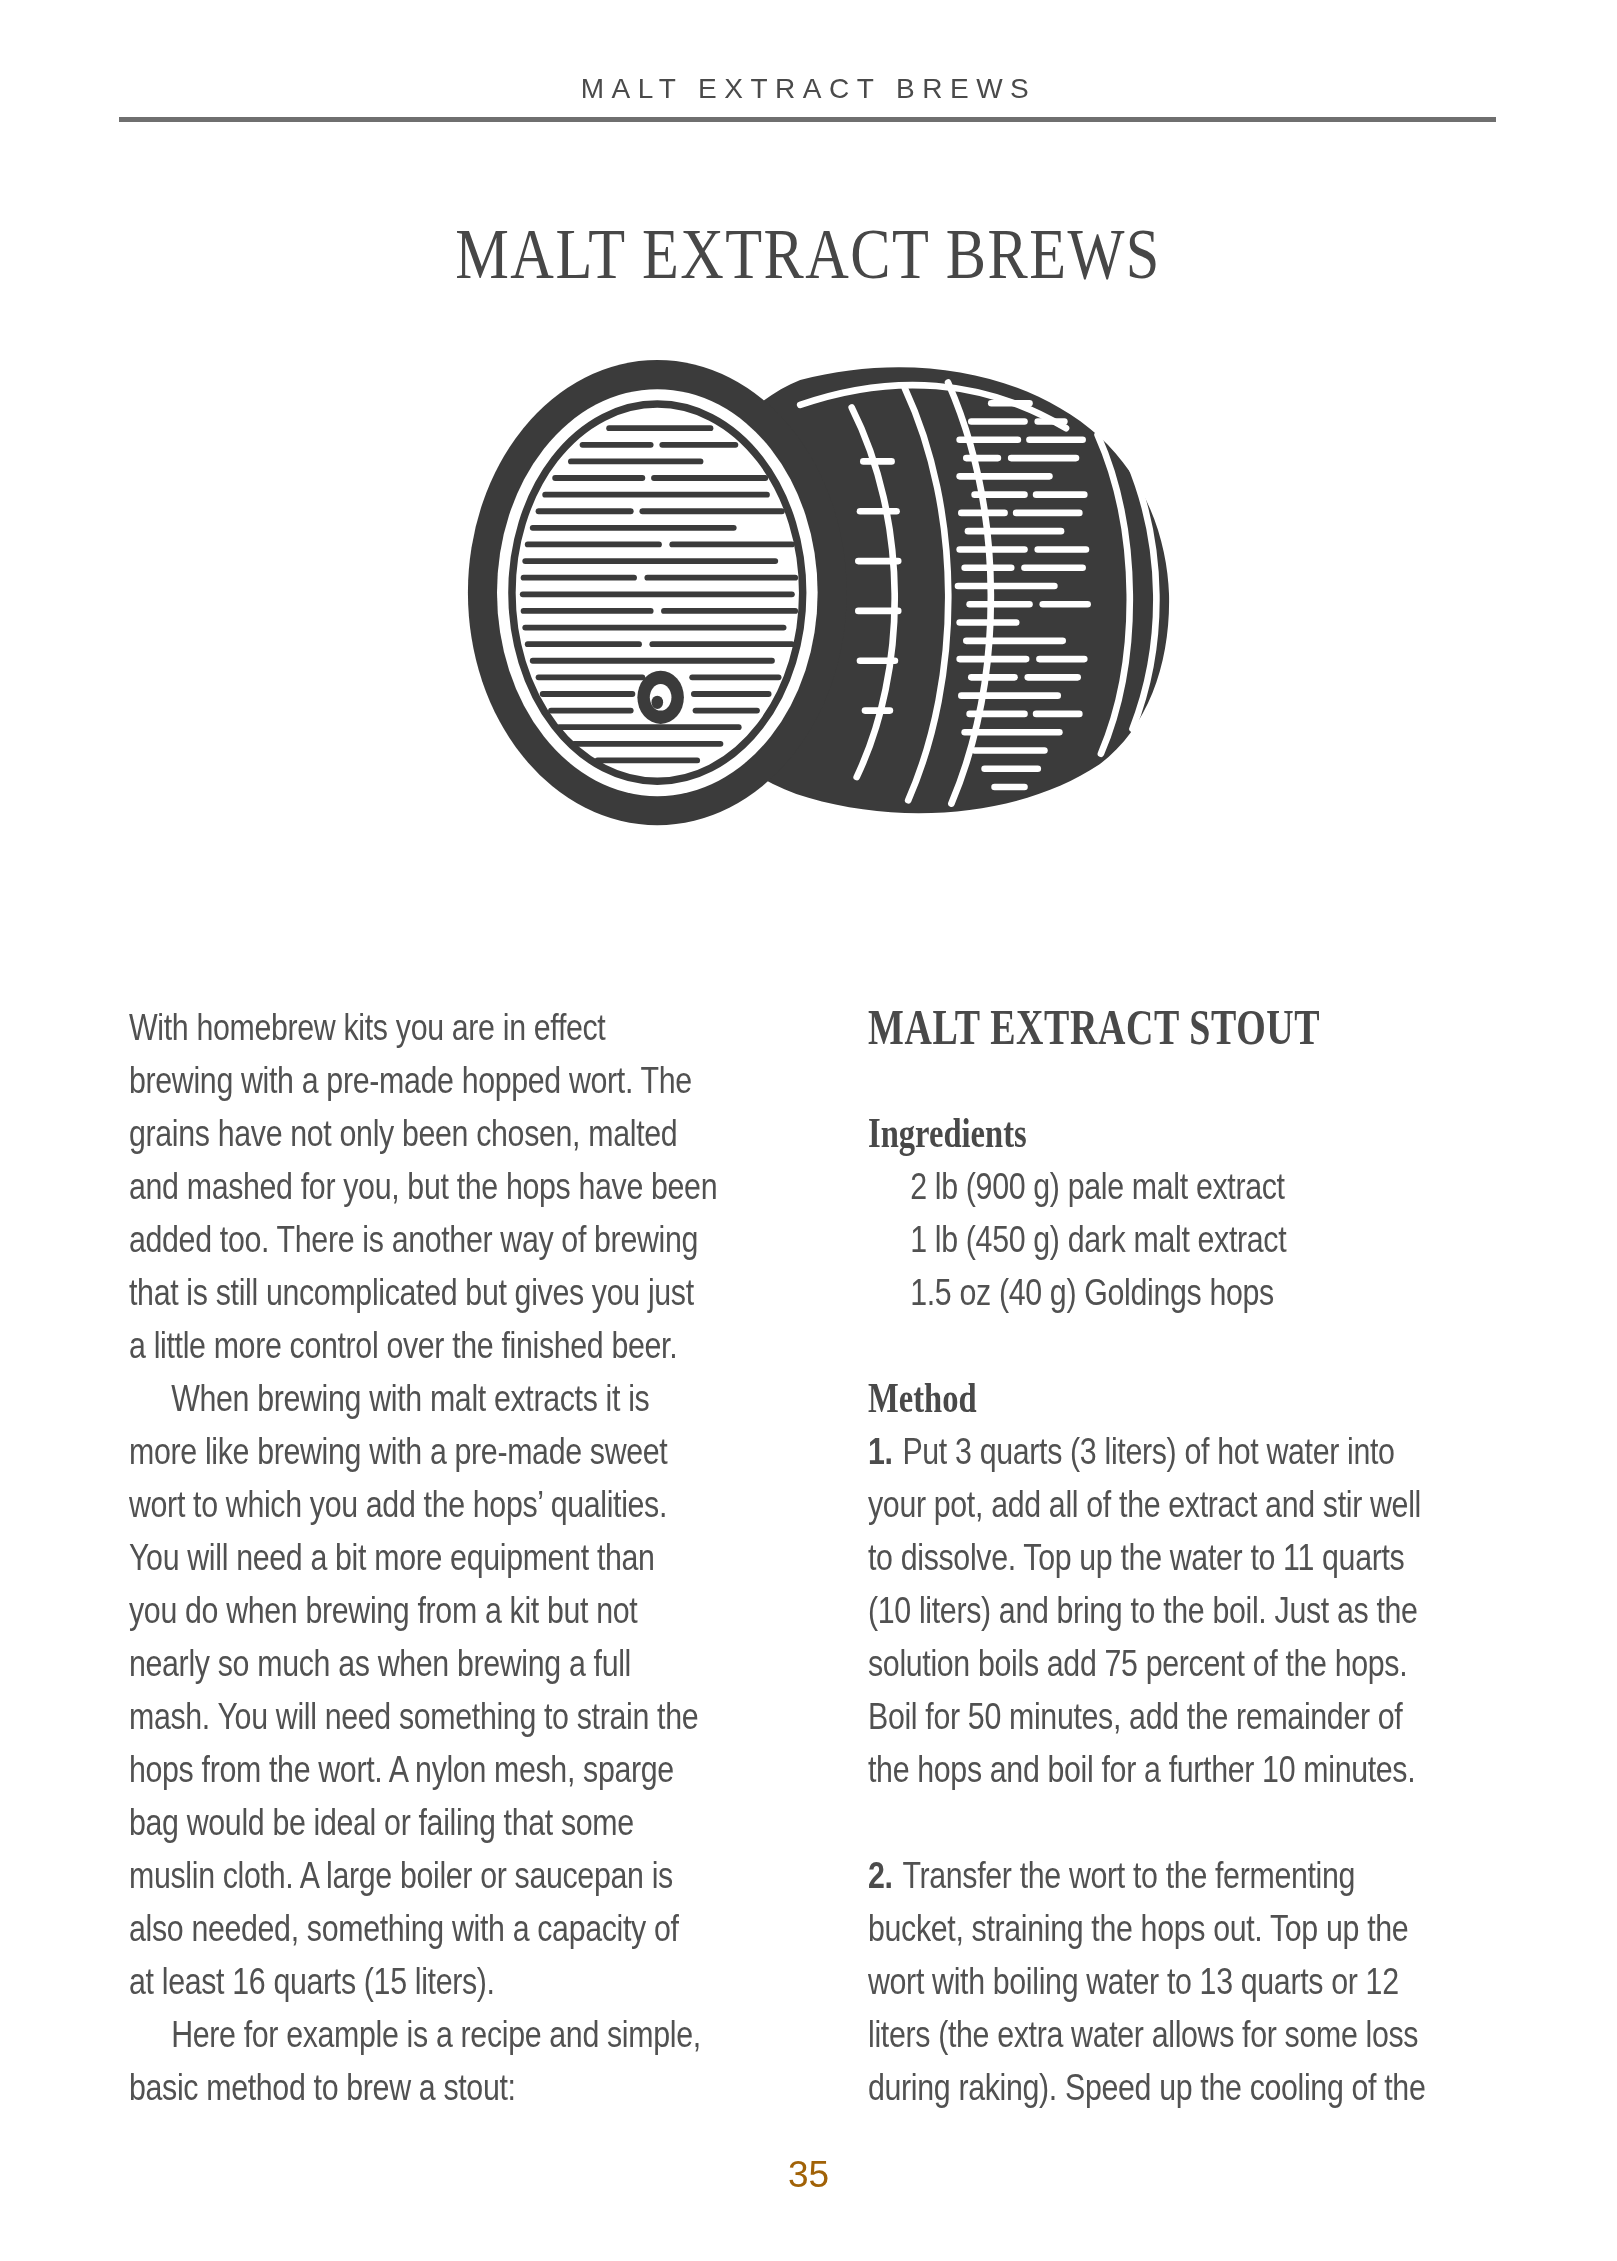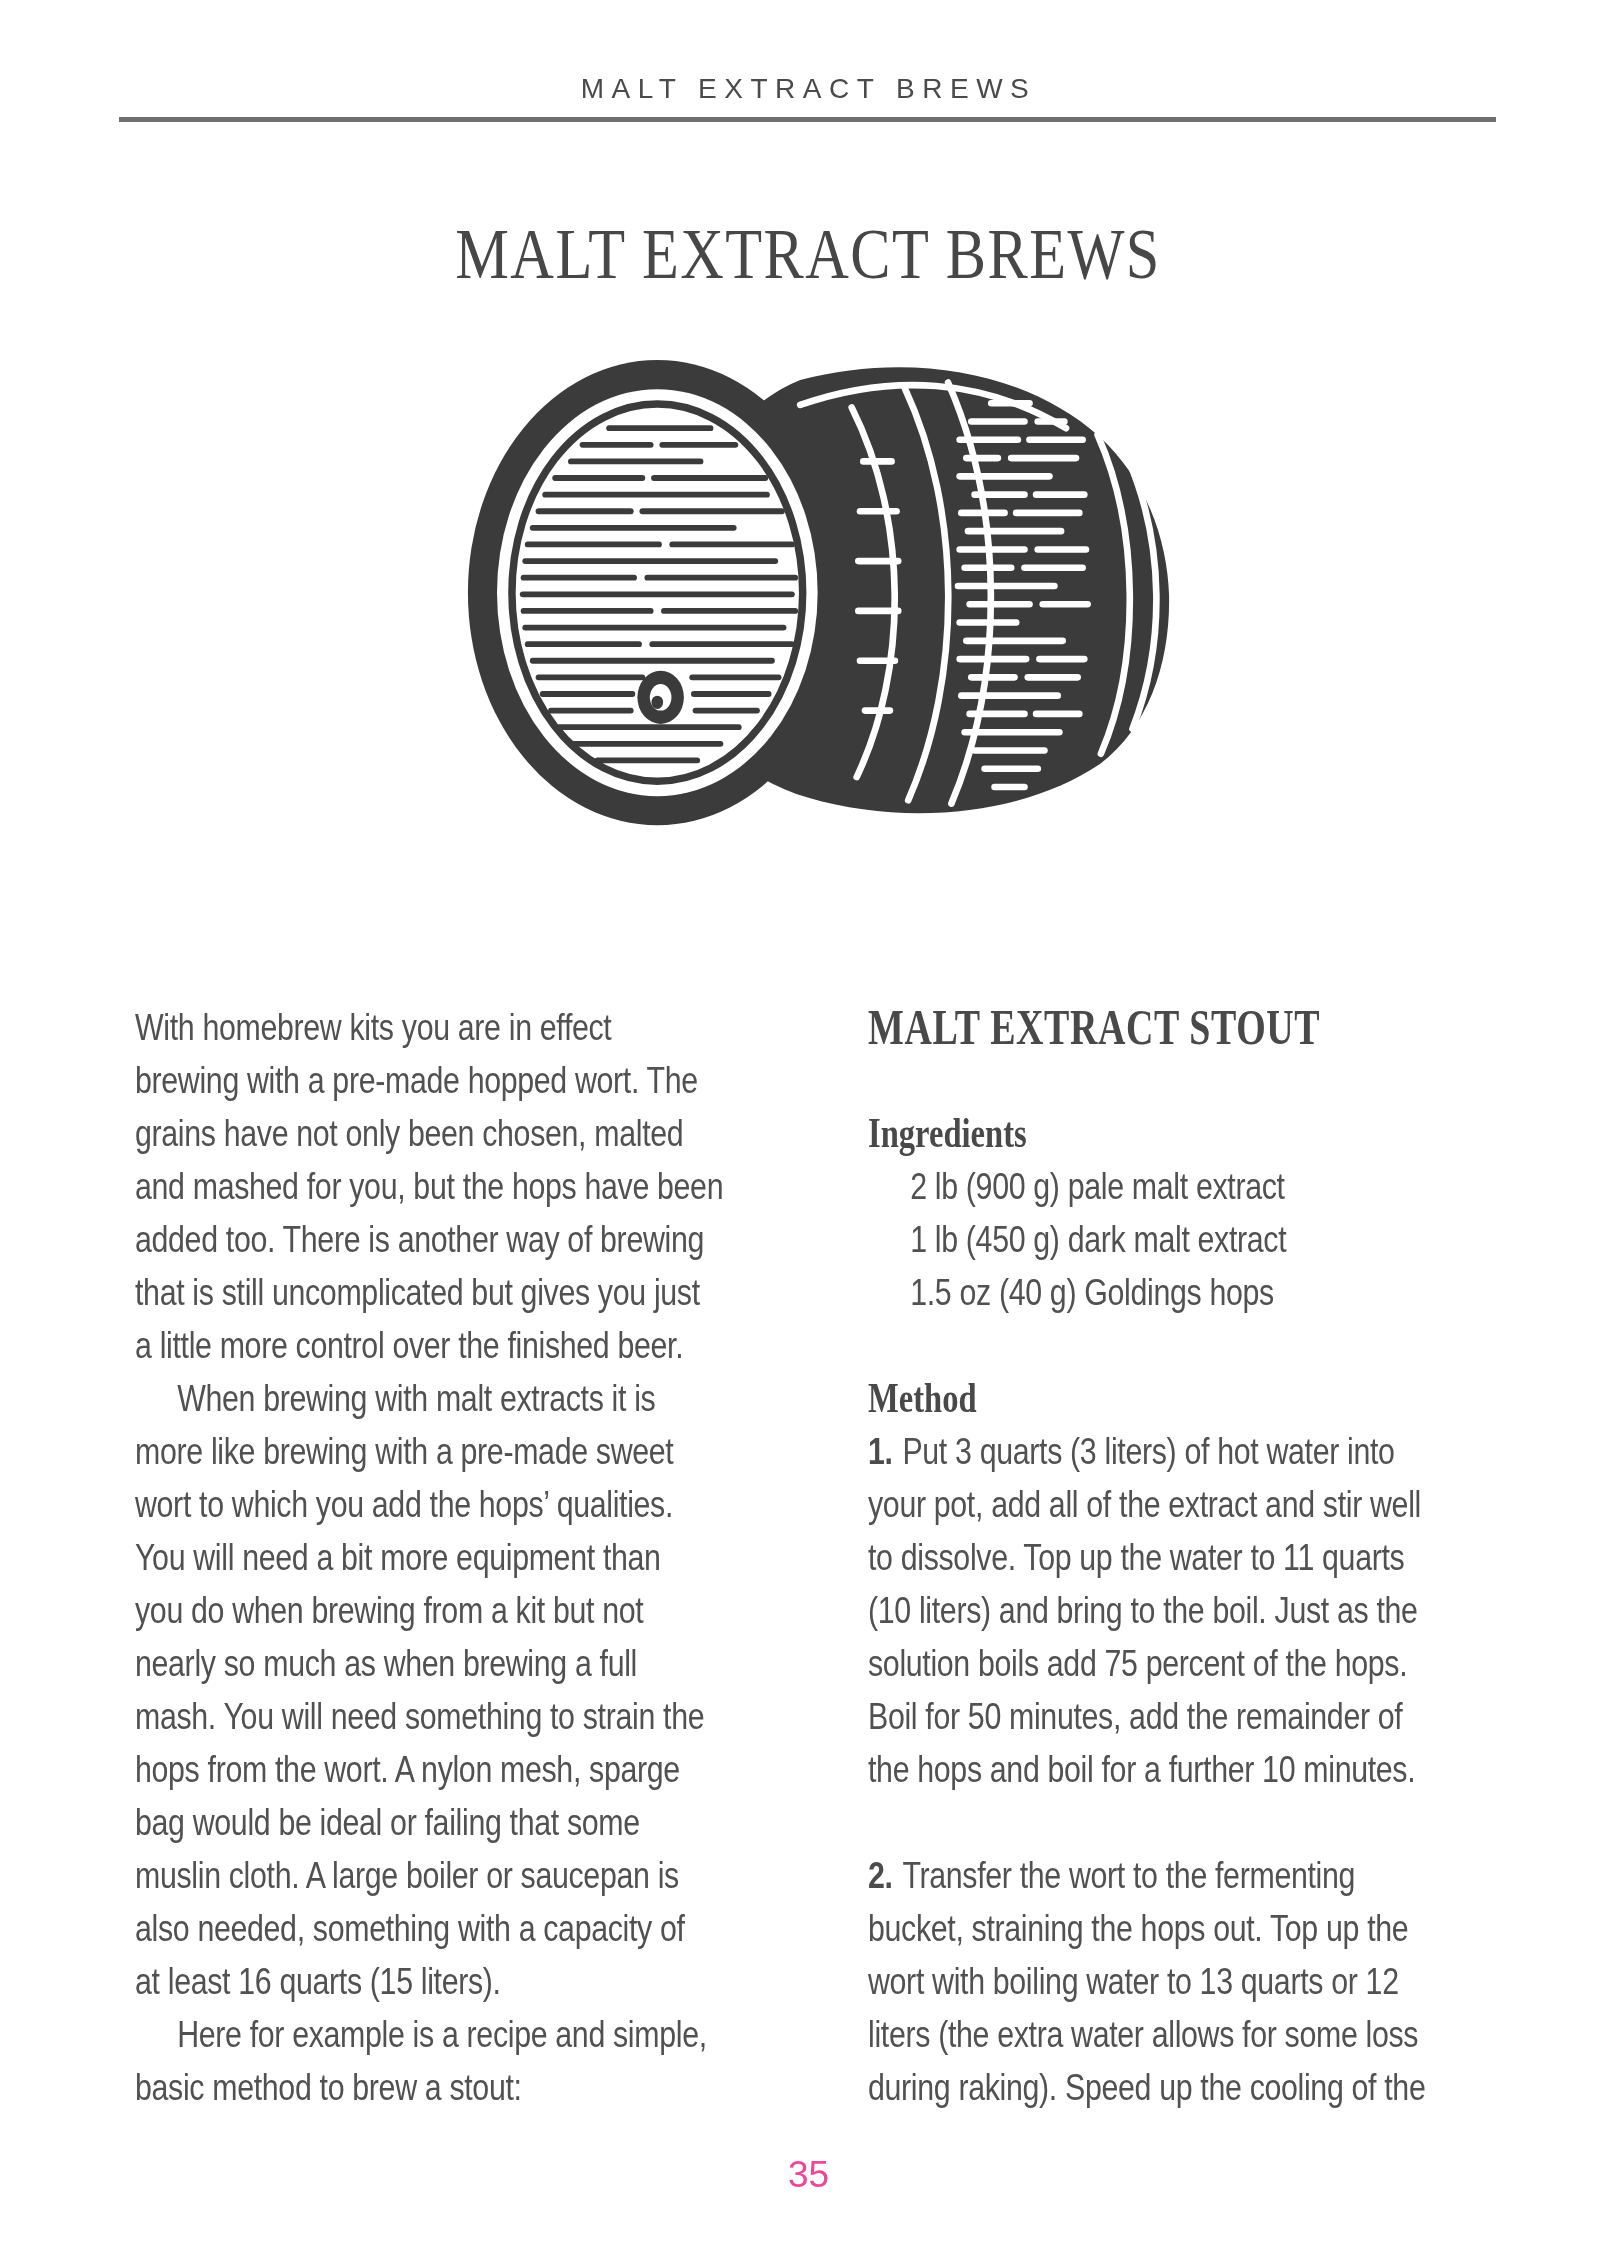--- a/index.html
+++ b/index.html
@@ -16,21 +16,21 @@
     position:absolute;top:214px;left:0;width:1617px;text-align:center;color:#474747;
   }
   .page-title .condense{
     display:inline-block;transform:scaleX(0.85);transform-origin:50% 50%;
     font-family:"Liberation Serif",serif;font-size:71px;font-weight:400;letter-spacing:1.7px;white-space:nowrap;
   }
   .barrel-wrap{position:absolute;left:443px;top:345px;width:731px;height:482px;}
 
   .column{position:absolute;top:1001px;}
   .column-inner{transform-origin:0 0;}
-  .col-left{left:135px;width:640px;}
+  .col-left{left:129px;width:640px;}
   .col-left .column-inner{width:760px;transform:scaleX(0.843);}
   .col-right{left:868px;width:657px;}
   .col-right .column-inner{width:781px;transform:scaleX(0.843);}
 
   .line{
     height:53px;line-height:53px;white-space:nowrap;
     font-size:36px;letter-spacing:-0.4px;color:#515151;
   }
   .line.indent{padding-left:50px;}
   .line.ing{padding-left:50px;}
@@ -43,21 +43,21 @@
   }
   .sub-heading{
     height:53px;line-height:53px;white-space:nowrap;
     font-family:"Liberation Serif",serif;font-size:42px;font-weight:700;
     color:#494949;transform:scaleX(0.92);transform-origin:0 50%;
   }
   .stepnum{font-weight:700;margin-right:11.6px;color:#4c4c4c;}
 
   .page-number{
     position:absolute;top:2154px;left:0;width:1617px;text-align:center;
-    font-size:37px;color:#ec4899;
+    font-size:37px;color:#a16207;
   }
   svg .ink{fill:#3b3b3b;}
   svg .inkline{stroke:#3b3b3b;stroke-width:7;stroke-linecap:round;fill:none;}
   svg .wline{stroke:#ffffff;stroke-width:8;stroke-linecap:round;fill:none;}
 </style>
 </head>
 <body>
 
 <div class="running-head">MALT EXTRACT BREWS</div>
 <div class="head-rule"></div>

